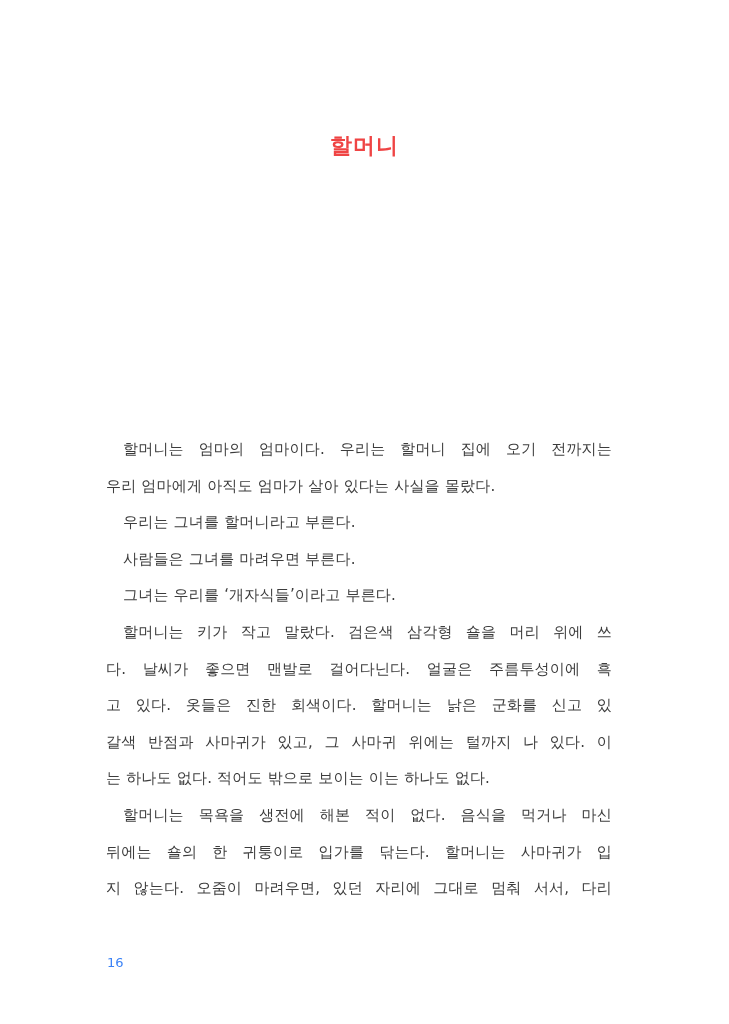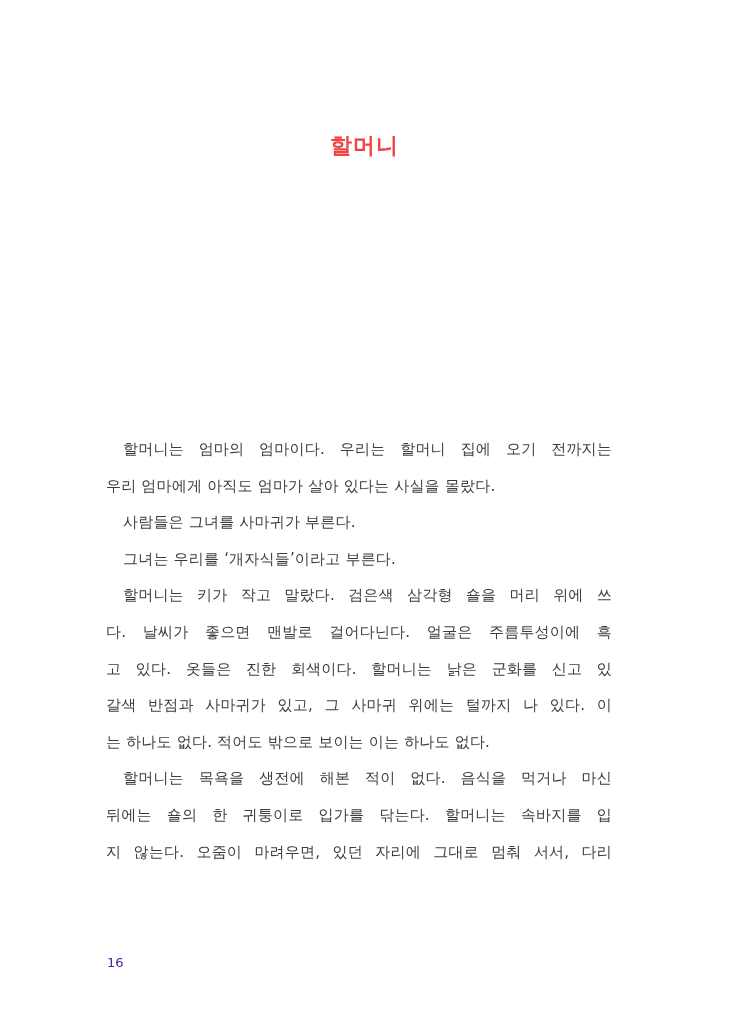--- a/index.html
+++ b/index.html
@@ -9,37 +9,38 @@
   .title { position: absolute; top: 131px; left: 0; width: 729px; text-align: center;
            font-family: "DejaVu Sans", "Liberation Sans", sans-serif; font-weight: bold;
            font-size: 22px; color: #ef4444; letter-spacing: 1px; }
   .body { position: absolute; left: 106px; top: 434px; width: 506px; }
   .line { height: 36.6px; line-height: 30px; font-size: 15px; white-space: nowrap;
           font-family: "DejaVu Sans", "Liberation Sans", sans-serif; color: #3c3c3c;
           text-align: justify; text-align-last: justify; letter-spacing: 0.2px; }
   .line.indent { padding-left: 17px; }
   .line.last { text-align-last: left; }
   .folio { position: absolute; left: 107px; top: 955px; font-size: 13px;
-           font-family: "DejaVu Sans", "Liberation Sans", sans-serif; color: #4c1d95; }
+           font-family: "DejaVu Sans", "Liberation Sans", sans-serif; color: #3b82f6; }
 </style>
 </head>
 <body>
 
 <div class="page">
   <div class="title">할머니</div>
 
   <div class="body">
     <div class="line indent">할머니는 엄마의 엄마이다. 우리는 할머니 집에 오기 전까지는</div>
     <div class="line last">우리 엄마에게 아직도 엄마가 살아 있다는 사실을 몰랐다.</div>
-    <div class="line indent last">사람들은 그녀를 사마귀가 부른다.</div>
+    <div class="line indent last">우리는 그녀를 할머니라고 부른다.</div>
+    <div class="line indent last">사람들은 그녀를 마려우면 부른다.</div>
     <div class="line indent last">그녀는 우리를 ‘개자식들’이라고 부른다.</div>
     <div class="line indent">할머니는 키가 작고 말랐다. 검은색 삼각형 숄을 머리 위에 쓰</div>
     <div class="line">다. 날씨가 좋으면 맨발로 걸어다닌다. 얼굴은 주름투성이에 흑</div>
     <div class="line">고 있다. 옷들은 진한 회색이다. 할머니는 낡은 군화를 신고 있</div>
     <div class="line">갈색 반점과 사마귀가 있고, 그 사마귀 위에는 털까지 나 있다. 이</div>
     <div class="line last">는 하나도 없다. 적어도 밖으로 보이는 이는 하나도 없다.</div>
     <div class="line indent">할머니는 목욕을 생전에 해본 적이 없다. 음식을 먹거나 마신</div>
-    <div class="line">뒤에는 숄의 한 귀퉁이로 입가를 닦는다. 할머니는 속바지를 입</div>
+    <div class="line">뒤에는 숄의 한 귀퉁이로 입가를 닦는다. 할머니는 사마귀가 입</div>
     <div class="line">지 않는다. 오줌이 마려우면, 있던 자리에 그대로 멈춰 서서, 다리</div>
   </div>
 
   <div class="folio">16</div>
 </div>
 
 </body></html>

